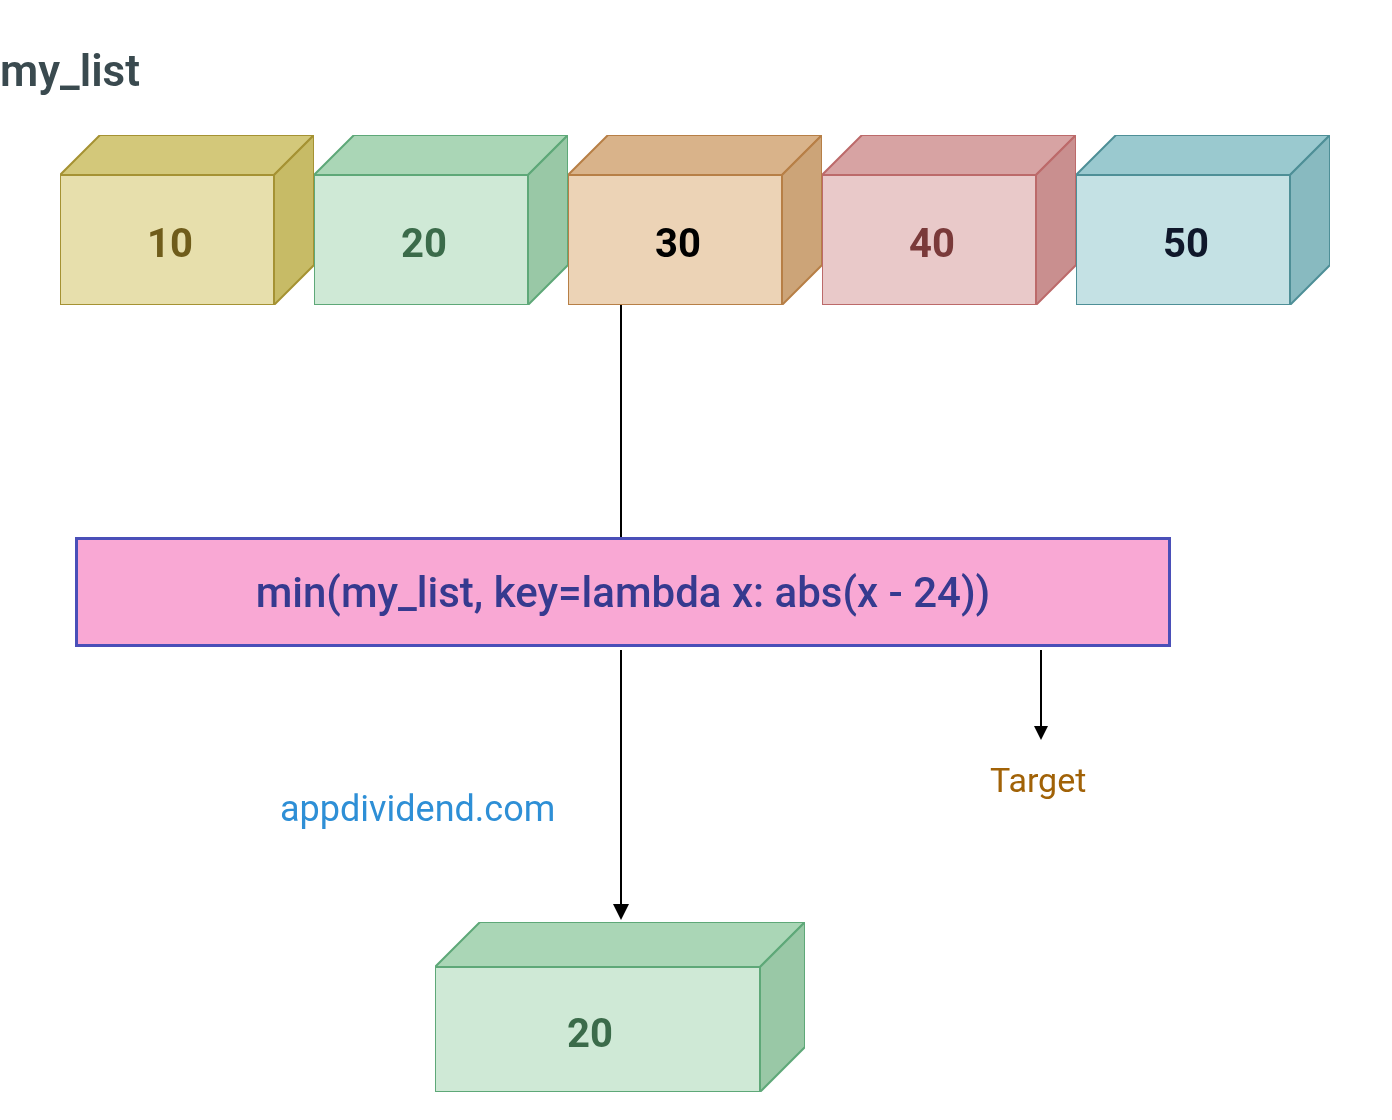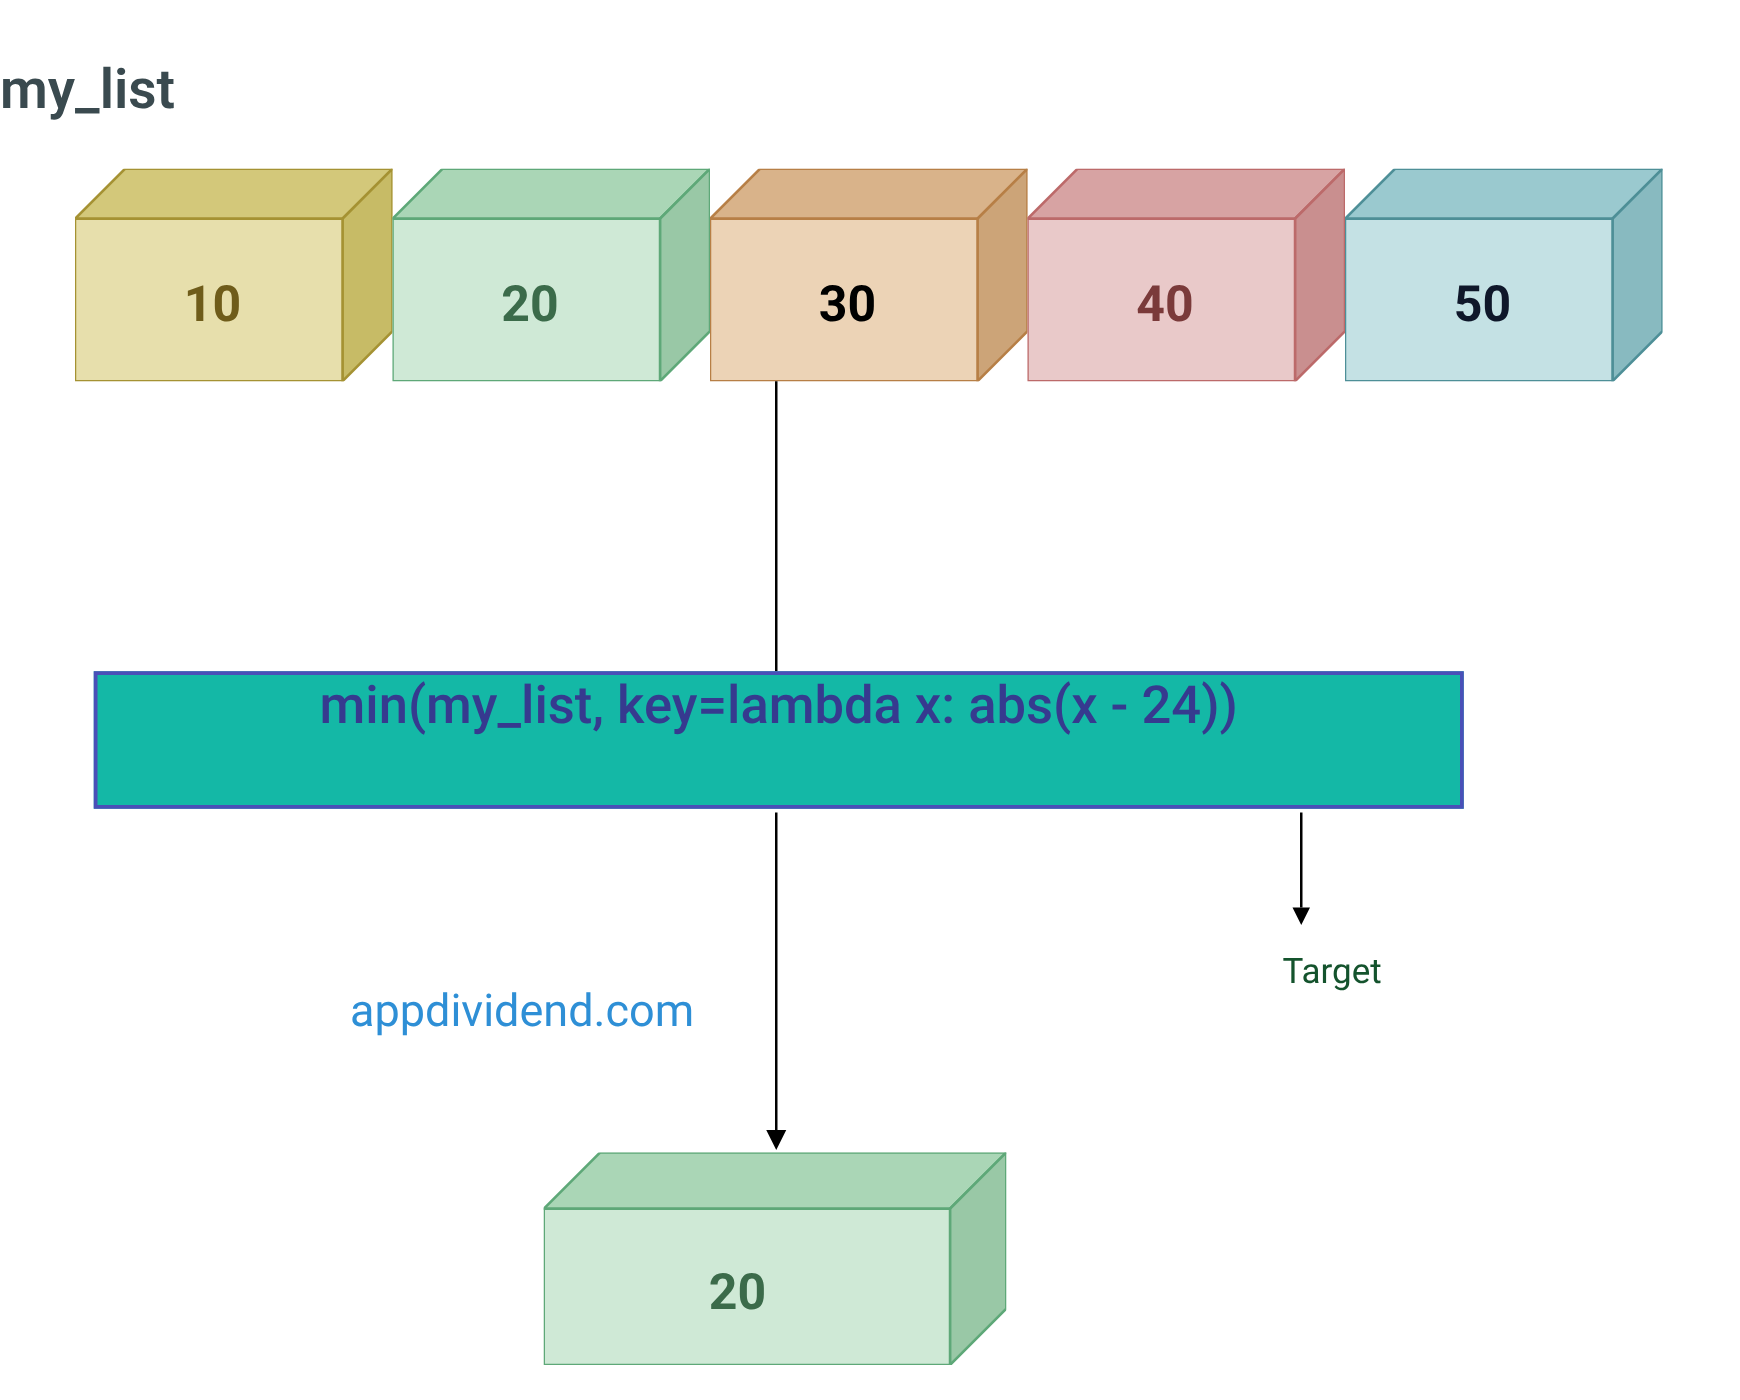--- a/index.html
+++ b/index.html
@@ -42,24 +42,24 @@
     text-align: center;
     font-size: 40px;
     font-weight: 700;
   }
   .code-box {
     position: absolute;
     top: 537px;
     left: 75px;
     width: 1096px;
     height: 110px;
-    background: #14b8a6;
+    background: #f9a8d4;
     border: 3px solid #4a4fb8;
     display: flex;
-    align-items: flex-start;
+    align-items: center;
     justify-content: center;
   }
   .code-box .code {
     font-size: 42px;
     font-weight: 500;
     color: #363a8f;
   }
   .arrow1 {
     position: absolute;
     top: 305px;
@@ -96,23 +96,23 @@
   .arrow3 .head {
     position: absolute; bottom: 0; left: -6px;
     width: 0; height: 0;
     border-left: 7px solid transparent;
     border-right: 7px solid transparent;
     border-top: 14px solid #000;
   }
   .target-label {
     position: absolute;
     top: 760px;
-    left: 1026px;
-    font-size: 28px;
-    color: #14532d;
+    left: 990px;
+    font-size: 34px;
+    color: #a16207;
   }
   .watermark {
     position: absolute;
     top: 788px;
     left: 280px;
     font-size: 36px;
     color: #2e8fd6;
   }
   .result-block {
     position: absolute;

